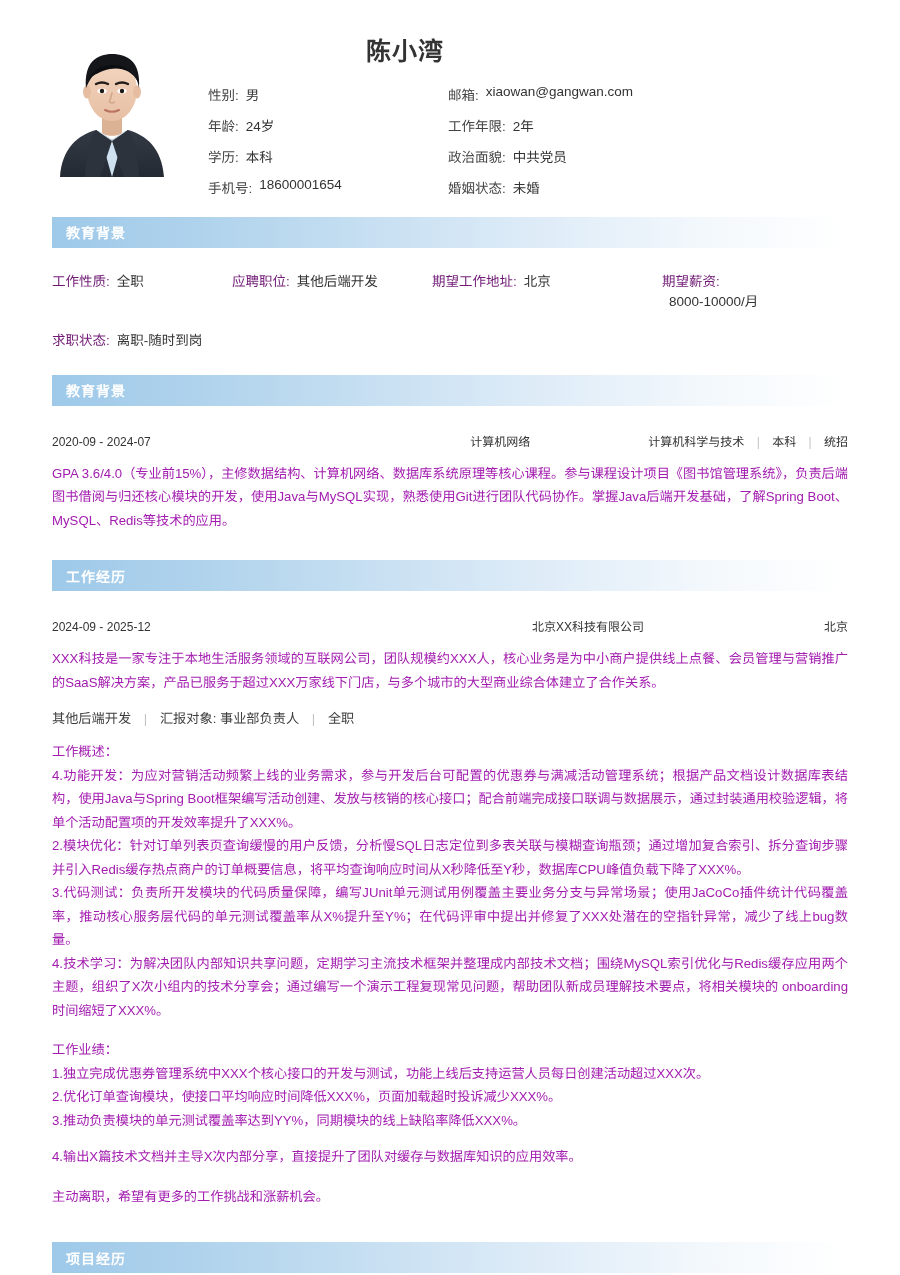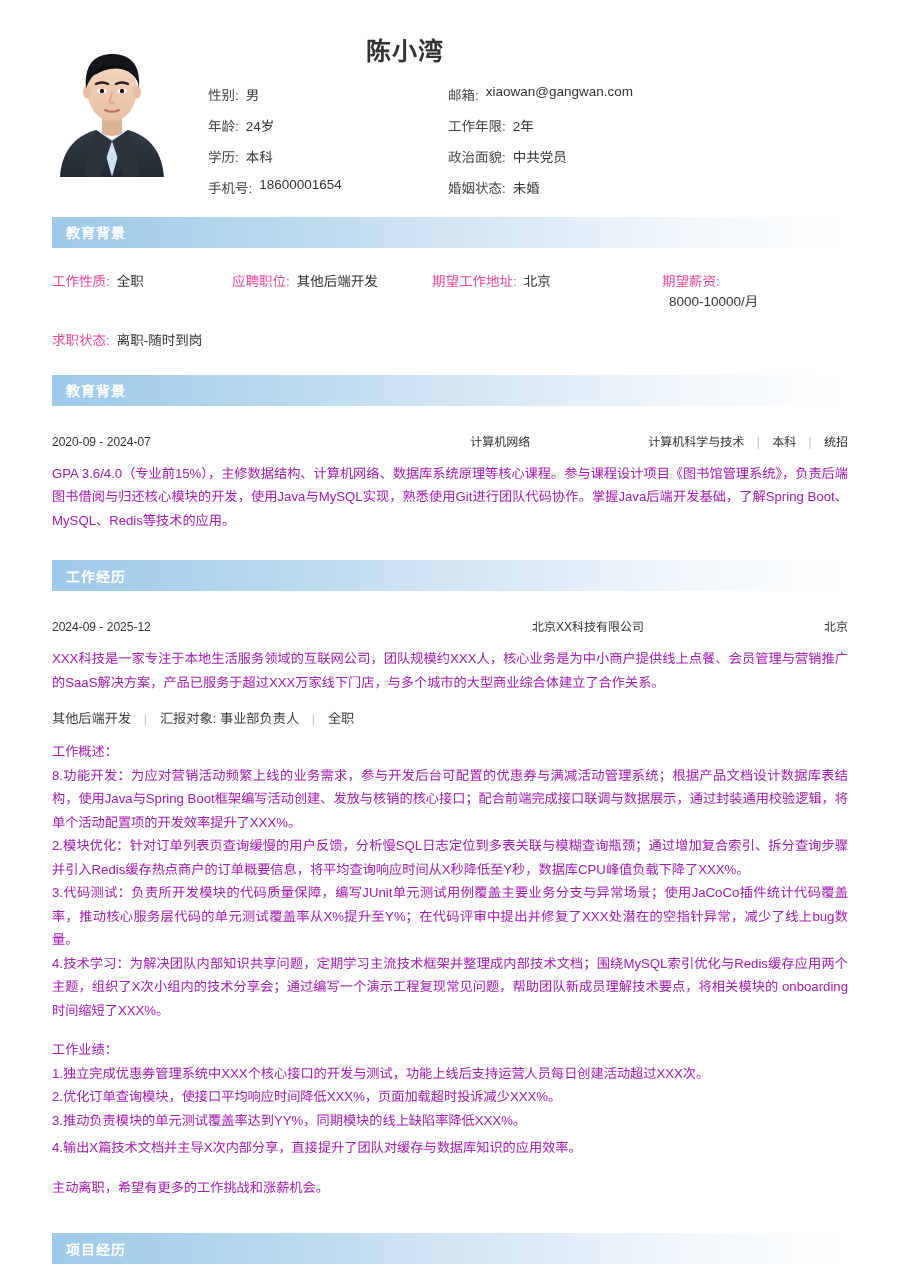--- a/index.html
+++ b/index.html
@@ -87,21 +87,21 @@
   
   .intent-row {
     display: flex;
     font-size: 13.5px;
     color: #3d3d3d;
     white-space: nowrap;
   }
   .intent-row.first { padding-top: 22px; }
   .intent-row.second { padding-top: 19px; padding-bottom: 26px; }
   .intent-item { display: flex; }
-  .intent-item .lbl { color: #ec4899; }
+  .intent-item .lbl { color: #701a75; }
   .intent-item .val { color: #333; margin-left: 7px; }
   .intent-item.i0 { width: 180px; }
   .intent-item.i1 { width: 200px; }
   .intent-item.i2 { width: 230px; }
   .intent-item.i3 { width: auto; flex-direction: column; }
 
   
   .entry-head {
     display: flex;
     align-items: baseline;
@@ -295,30 +295,30 @@
     <div class="body-text">XXX科技是一家专注于本地生活服务领域的互联网公司，团队规模约XXX人，核心业务是为中小商户提供线上点餐、会员管理与营销推广的SaaS解决方案，产品已服务于超过XXX万家线下门店，与多个城市的大型商业综合体建立了合作关系。</div>
     <div class="inline-meta">
       <span>其他后端开发</span>
       <span class="meta-sep">|</span>
       <span>汇报对象: 事业部负责人</span>
       <span class="meta-sep">|</span>
       <span>全职</span>
     </div>
 
     <div class="body-text">工作概述：</div>
-    <div class="body-text tight" style="margin-top:0">8.功能开发：为应对营销活动频繁上线的业务需求，参与开发后台可配置的优惠券与满减活动管理系统；根据产品文档设计数据库表结构，使用Java与Spring Boot框架编写活动创建、发放与核销的核心接口；配合前端完成接口联调与数据展示，通过封装通用校验逻辑，将单个活动配置项的开发效率提升了XXX%。</div>
+    <div class="body-text tight" style="margin-top:0">4.功能开发：为应对营销活动频繁上线的业务需求，参与开发后台可配置的优惠券与满减活动管理系统；根据产品文档设计数据库表结构，使用Java与Spring Boot框架编写活动创建、发放与核销的核心接口；配合前端完成接口联调与数据展示，通过封装通用校验逻辑，将单个活动配置项的开发效率提升了XXX%。</div>
     <div class="body-text tight" style="margin-top:0">2.模块优化：针对订单列表页查询缓慢的用户反馈，分析慢SQL日志定位到多表关联与模糊查询瓶颈；通过增加复合索引、拆分查询步骤并引入Redis缓存热点商户的订单概要信息，将平均查询响应时间从X秒降低至Y秒，数据库CPU峰值负载下降了XXX%。</div>
     <div class="body-text tight" style="margin-top:0">3.代码测试：负责所开发模块的代码质量保障，编写JUnit单元测试用例覆盖主要业务分支与异常场景；使用JaCoCo插件统计代码覆盖率，推动核心服务层代码的单元测试覆盖率从X%提升至Y%；在代码评审中提出并修复了XXX处潜在的空指针异常，减少了线上bug数量。</div>
     <div class="body-text tight" style="margin-top:0">4.技术学习：为解决团队内部知识共享问题，定期学习主流技术框架并整理成内部技术文档；围绕MySQL索引优化与Redis缓存应用两个主题，组织了X次小组内的技术分享会；通过编写一个演示工程复现常见问题，帮助团队新成员理解技术要点，将相关模块的 onboarding 时间缩短了XXX%。</div>
 
     <div class="body-text" style="margin-top:16px">工作业绩：</div>
     <div class="body-text tight" style="margin-top:0">1.独立完成优惠券管理系统中XXX个核心接口的开发与测试，功能上线后支持运营人员每日创建活动超过XXX次。</div>
     <div class="body-text tight" style="margin-top:0">2.优化订单查询模块，使接口平均响应时间降低XXX%，页面加载超时投诉减少XXX%。</div>
     <div class="body-text tight" style="margin-top:0">3.推动负责模块的单元测试覆盖率达到YY%，同期模块的线上缺陷率降低XXX%。</div>
-    <div class="body-text tight" style="margin-top:4px">4.输出X篇技术文档并主导X次内部分享，直接提升了团队对缓存与数据库知识的应用效率。</div>
+    <div class="body-text tight" style="margin-top:13px">4.输出X篇技术文档并主导X次内部分享，直接提升了团队对缓存与数据库知识的应用效率。</div>
 
     <div class="body-text" style="margin-top:16px">主动离职，希望有更多的工作挑战和涨薪机会。</div>
   </div>
 
   <div class="gap-14"></div>
 
   <div class="section-bar">
     <span class="section-bar-title">项目经历</span>
   </div>
   <div class="section-body">

